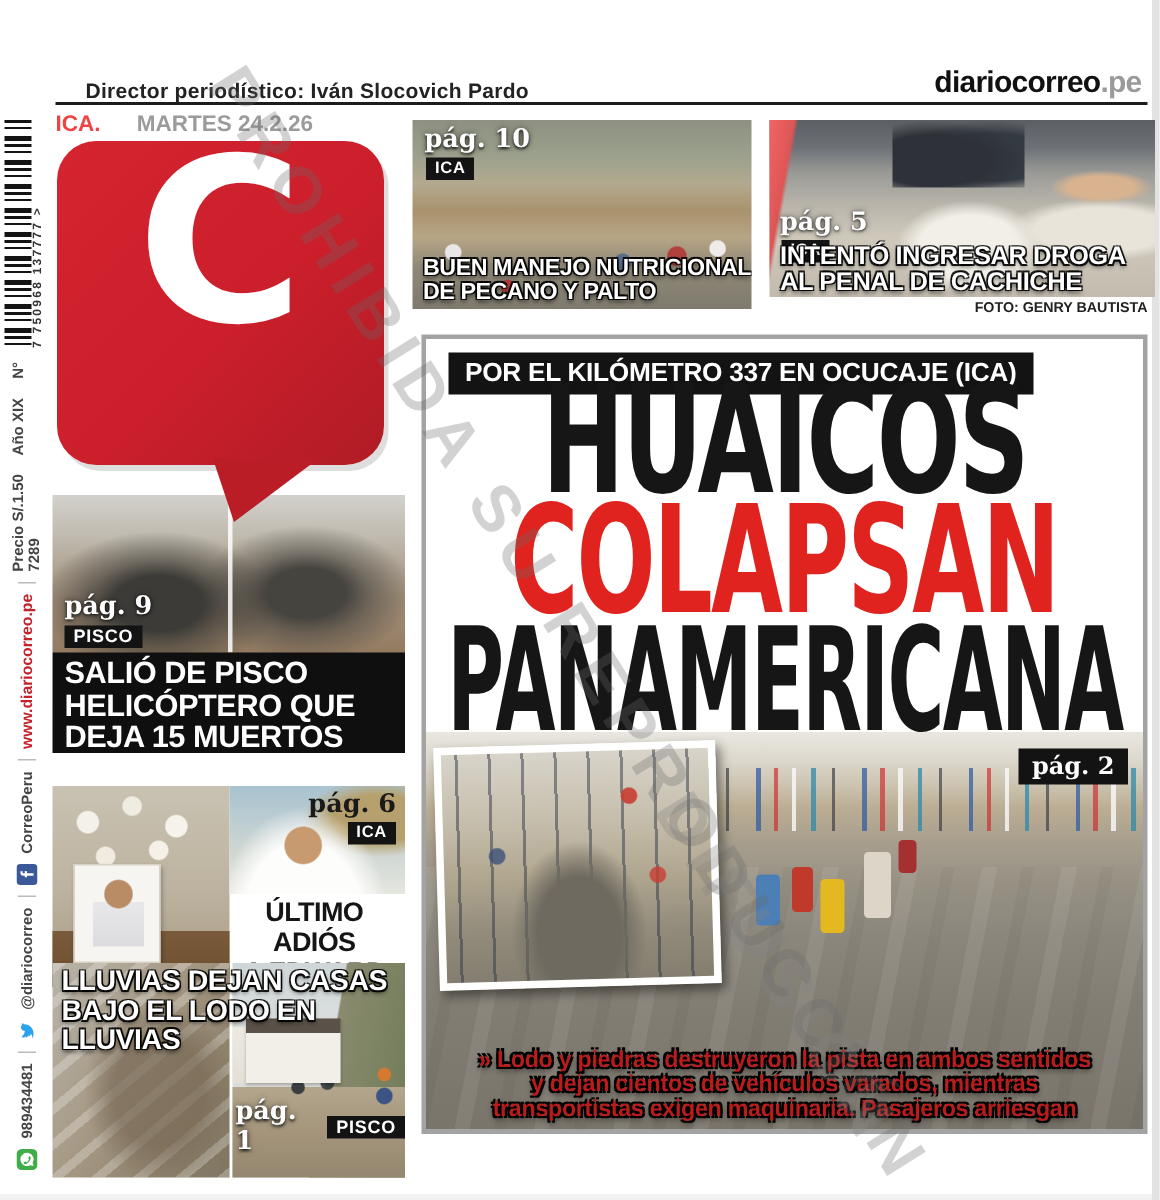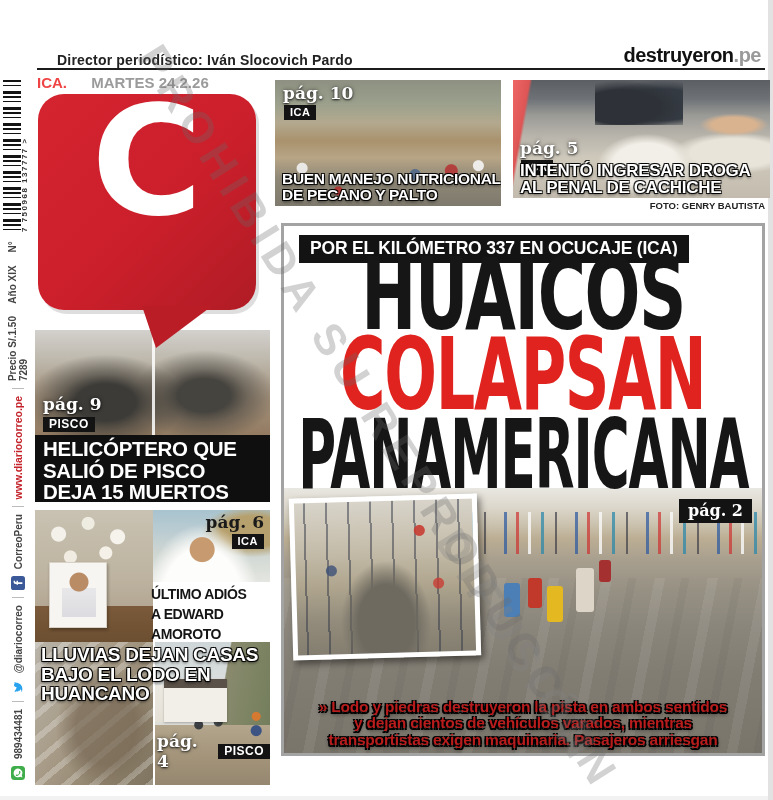--- a/index.html
+++ b/index.html
@@ -123,42 +123,42 @@
   
   .story-heli { left:35px; top:330px; width:235px; height:172px;
     background:
       radial-gradient(ellipse at 30% 42%, #3c3b37 0 13%, rgba(60,59,55,.6) 20%, transparent 34%),
       radial-gradient(ellipse at 72% 38%, #46443f 0 11%, rgba(70,68,63,.55) 18%, transparent 30%),
       linear-gradient(180deg, #d3d1cd 0%, #bdb7ab 18%, #a3907a 40%, #927a60 62%, #826c52 85%, #786349 100%); }
   .heli-divider { position:absolute; left:117px; top:0; width:3px; height:105px; background:rgba(255,255,255,.85); }
   .heli-band { position:absolute; left:0; right:0; top:105px; bottom:0; background:#0f0f0f;
     color:#fff; font-weight:bold; font-size:20.5px; line-height:21.5px; letter-spacing:-.3px; padding:3px 8px; }
 
-  .story-amoroto { position:absolute; left:35px; top:510px; width:235px; height:134px; background:#fff; }
+  .story-amoroto { position:absolute; left:35px; top:524px; width:235px; height:134px; background:#fff; }
   .amoroto-photo { position:absolute; left:0; top:0; width:118px; height:134px;
     background:
       linear-gradient(180deg, transparent 72%, #7a5a3a 72%, #6b4e30 100%),
       radial-gradient(circle at 20% 18%, #f4f1ea 0 7px, transparent 8px),
       radial-gradient(circle at 45% 10%, #efece2 0 6px, transparent 7px),
       radial-gradient(circle at 70% 20%, #f6f3ec 0 7px, transparent 8px),
       radial-gradient(circle at 30% 35%, #f0ece1 0 6px, transparent 7px),
       radial-gradient(circle at 60% 32%, #f5f1e8 0 6px, transparent 7px),
       linear-gradient(180deg, #c9c2b2 0%, #bdb3a0 50%, #a89a84 100%); }
   .amoroto-portrait { position:absolute; left:14px; top:52px; width:58px; height:66px; background:#f7f5f1; border:1px solid #d8d2c6;
     box-shadow:1px 2px 3px rgba(0,0,0,.3); }
   .amoroto-portrait::after { content:""; position:absolute; left:12px; top:8px; width:34px; height:46px;
     background: radial-gradient(circle at 50% 24%, #b98c66 0 9px, transparent 10px), linear-gradient(180deg, transparent 36%, #e8e8ea 36%, #dcdce0 100%); }
   .amoroto-right-photo { position:absolute; left:118px; top:0; right:0; height:72px;
     background:
       radial-gradient(circle at 42% 55%, #c79a70 0 12px, transparent 13px),
       radial-gradient(ellipse at 42% 130%, #fdfdfb 0 42%, transparent 60%),
       radial-gradient(ellipse at 85% 30%, #b6a06d 0 22%, transparent 36%),
       linear-gradient(180deg, #a8c3cf 0%, #bccdd2 32%, #cfd6d2 60%, #e4e6e0 100%); }
-  .amoroto-title { position:absolute; left:116px; right:2px; top:74px; text-align:left;
-    color:#151515; font-weight:bold; font-size:14px; line-height:20px; letter-spacing:-.4px; }
+  .amoroto-title { position:absolute; left:116px; right:2px; top:74px; text-align:center;
+    color:#151515; font-weight:bold; font-size:18px; line-height:20px; letter-spacing:-.4px; }
 
   .story-lluvias { position:absolute; left:35px; top:642px; width:235px; height:143px; }
   .lluvias-left { position:absolute; left:0; top:0; width:118px; height:143px;
     background:
       radial-gradient(ellipse at 60% 60%, rgba(120,105,85,.7) 0 30%, transparent 50%),
       repeating-linear-gradient(140deg, rgba(255,255,255,.25) 0 6px, transparent 6px 18px),
       linear-gradient(120deg, #b9b4aa 0%, #a89c88 40%, #8f826c 75%, #7e7460 100%); }
   .lluvias-right { position:absolute; left:120px; top:0; right:0; height:143px;
     background:
       radial-gradient(circle at 88% 52%, rgba(230,120,40,.85) 0 4px, transparent 5px),
@@ -194,21 +194,21 @@
   .wm-1 { left:170px; top:36px; font-size:44px; letter-spacing:7px; color:rgba(105,105,105,.30); transform:rotate(58deg); }
   .wm-2 { left:468px; top:520px; font-size:44px; letter-spacing:7px; color:rgba(130,130,130,.30); transform:rotate(58deg); }
 </style>
 </head>
 <body>
 
 <div class="page">
 
   <div class="director">Director periodístico: Iván Slocovich Pardo</div>
   <div class="site">
-    <span>destruyeron</span><span class="tld">.pe</span>
+    <span>diariocorreo</span><span class="tld">.pe</span>
   </div>
   <div class="header-rule"></div>
   <div class="edition">
     <span class="city">ICA.</span>
     <span class="date">MARTES 24.2.26</span>
   </div>
 
   <div class="barcode"></div>
   <div class="barcode-num">7 750968 137777 &gt;</div>
 
@@ -303,22 +303,22 @@
       <div>y dejan cientos de vehículos varados, mientras</div>
       <div>transportistas exigen maquinaria. Pasajeros arriesgan</div>
     </div>
   </div>
 
   <div class="photo story-heli">
     <div class="heli-divider"></div>
     <div class="pag-label heli-pag">pág. 9</div>
     <div class="tag heli-tag">PISCO</div>
     <div class="heli-band">
+      <div>SALIÓ DE PISCO</div>
       <div>HELICÓPTERO QUE</div>
-      <div>SALIÓ DE PISCO</div>
       <div>DEJA 15 MUERTOS</div>
     </div>
   </div>
 
   <div class="story-amoroto">
     <div class="amoroto-photo">
       <div class="amoroto-portrait"></div>
     </div>
     <div class="amoroto-right-photo"></div>
     <div class="pag-label dark amoroto-pag">pág. 6</div>
@@ -329,24 +329,24 @@
       <div>AMOROTO</div>
     </div>
   </div>
 
   <div class="story-lluvias">
     <div class="lluvias-left"></div>
     <div class="lluvias-right"></div>
     <div class="photo-caption lluvias-title">
       <div>LLUVIAS DEJAN CASAS</div>
       <div>BAJO EL LODO EN</div>
-      <div>HUANCANO</div>
+      <div>LLUVIAS</div>
     </div>
     <div class="lluvias-pag">
-      <span class="pag-label">pág. 4</span>
+      <span class="pag-label">pág. 1</span>
       <span class="tag">PISCO</span>
     </div>
   </div>
 
   <div class="wm wm-1">PROHIBIDA SU REPRODUCCIÓN</div>
   <div class="wm wm-2">DIFUSIÓN</div>
 
 </div>
 
 </body></html>

